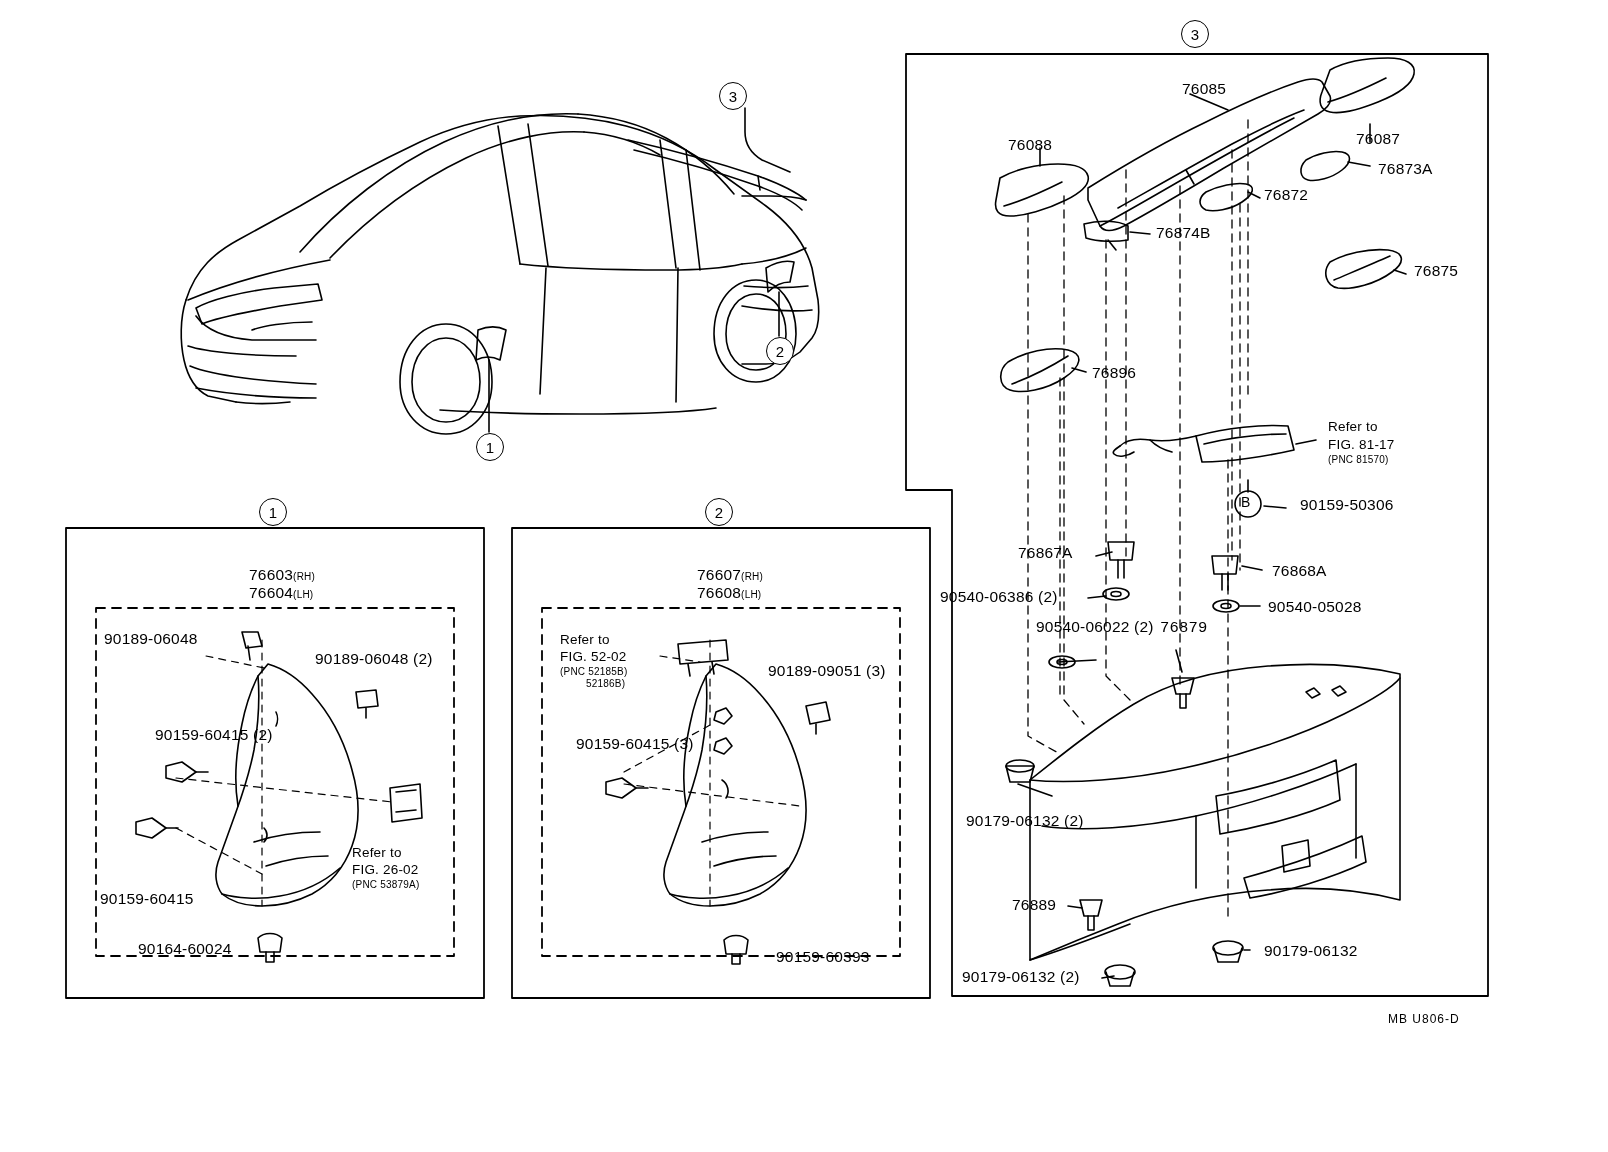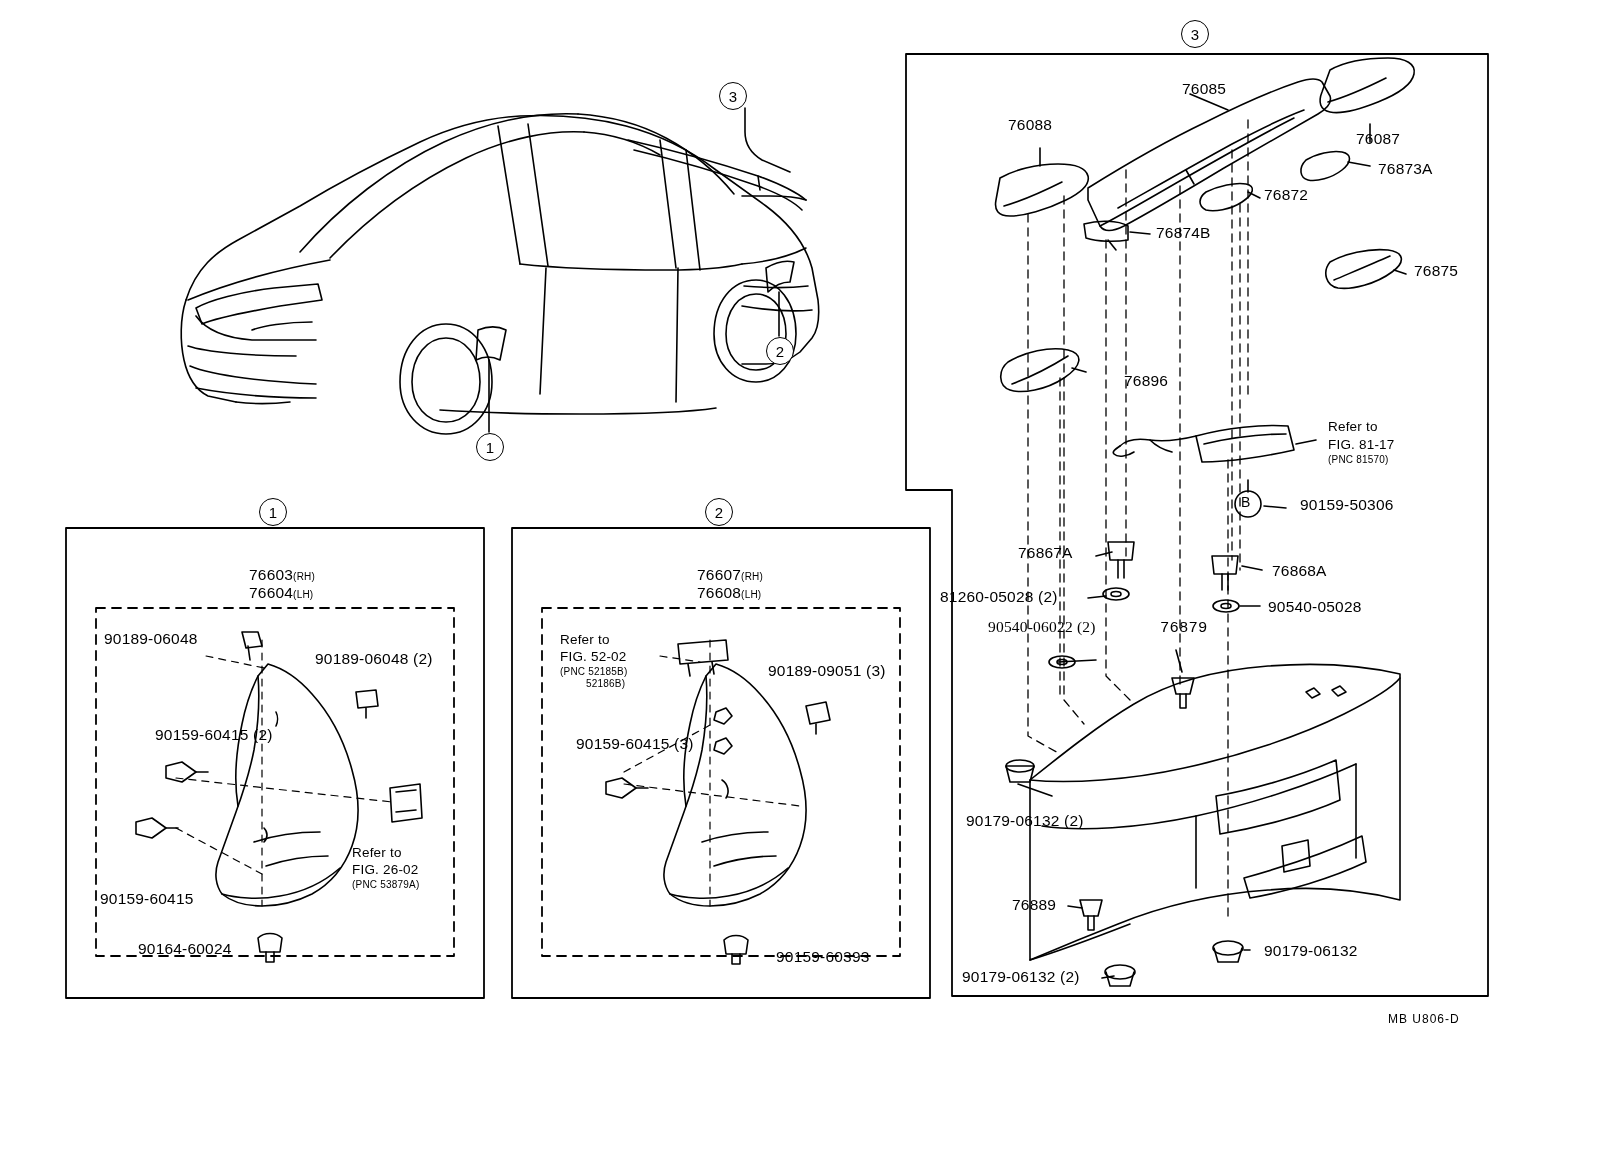--- a/index.html
+++ b/index.html
@@ -340,38 +340,38 @@
   <div>Refer to</div>
   <div>FIG. 52-02</div>
   <div class="sub">(PNC 52185B)</div>
   <div class="sub" style="margin-left:26px;">52186B)</div>
 </div>
 <div class="lbl" style="left:768px;top:662px;"><span>90189-09051 (3)</span></div>
 <div class="lbl" style="left:576px;top:735px;"><span>90159-60415 (3)</span></div>
 <div class="lbl" style="left:776px;top:948px;"><span>90159-60393</span></div>
 
 <div class="lbl" style="left:1182px;top:80px;"><span>76085</span></div>
-<div class="lbl" style="left:1008px;top:116px;"><span>76088</span></div>
+<div class="lbl" style="left:1008px;top:136px;"><span>76088</span></div>
 <div class="lbl" style="left:1356px;top:130px;"><span>76087</span></div>
 <div class="lbl" style="left:1378px;top:160px;"><span>76873A</span></div>
 <div class="lbl" style="left:1264px;top:186px;"><span>76872</span></div>
 <div class="lbl" style="left:1156px;top:224px;"><span>76874B</span></div>
 <div class="lbl" style="left:1414px;top:262px;"><span>76875</span></div>
-<div class="lbl" style="left:1092px;top:372px;margin-left:32px;"><span>76896</span></div>
+<div class="lbl" style="left:1092px;top:364px;"><span>76896</span></div>
 <div class="lbl md" style="left:1328px;top:418px;line-height:1.3;">
   <div>Refer to</div>
   <div>FIG. 81-17</div>
   <div class="sub">(PNC 81570)</div>
 </div>
 <div class="lbl" style="left:1300px;top:496px;"><span>90159-50306</span></div>
 <div class="lbl" style="left:1018px;top:544px;"><span>76867A</span></div>
 <div class="lbl" style="left:1272px;top:562px;"><span>76868A</span></div>
-<div class="lbl" style="left:940px;top:588px;"><span>81260-05028 (2)</span></div>
+<div class="lbl" style="left:940px;top:588px;"><span>90540-06386 (2)</span></div>
 <div class="lbl" style="left:1268px;top:598px;"><span>90540-05028</span></div>
-<div class="lbl" style="left:988px;top:618px;font-family:Liberation Serif, serif;"><span>90540-06022 (2)</span></div>
+<div class="lbl" style="left:1036px;top:618px;"><span>90540-06022 (2)</span></div>
 <div class="lbl" style="left:1160px;top:620px;font-family:Liberation Mono, monospace;"><span>76879</span></div>
 <div class="lbl" style="left:966px;top:812px;"><span>90179-06132 (2)</span></div>
 <div class="lbl" style="left:1012px;top:896px;"><span>76889</span></div>
 <div class="lbl" style="left:1264px;top:942px;text-align:center;"><span>90179-06132</span></div>
 <div class="lbl" style="left:962px;top:968px;"><span>90179-06132 (2)</span></div>
 
 <div class="footer" style="left:1388px;top:1012px;"><span>MB U806-D</span></div>
 
 </div>
 

